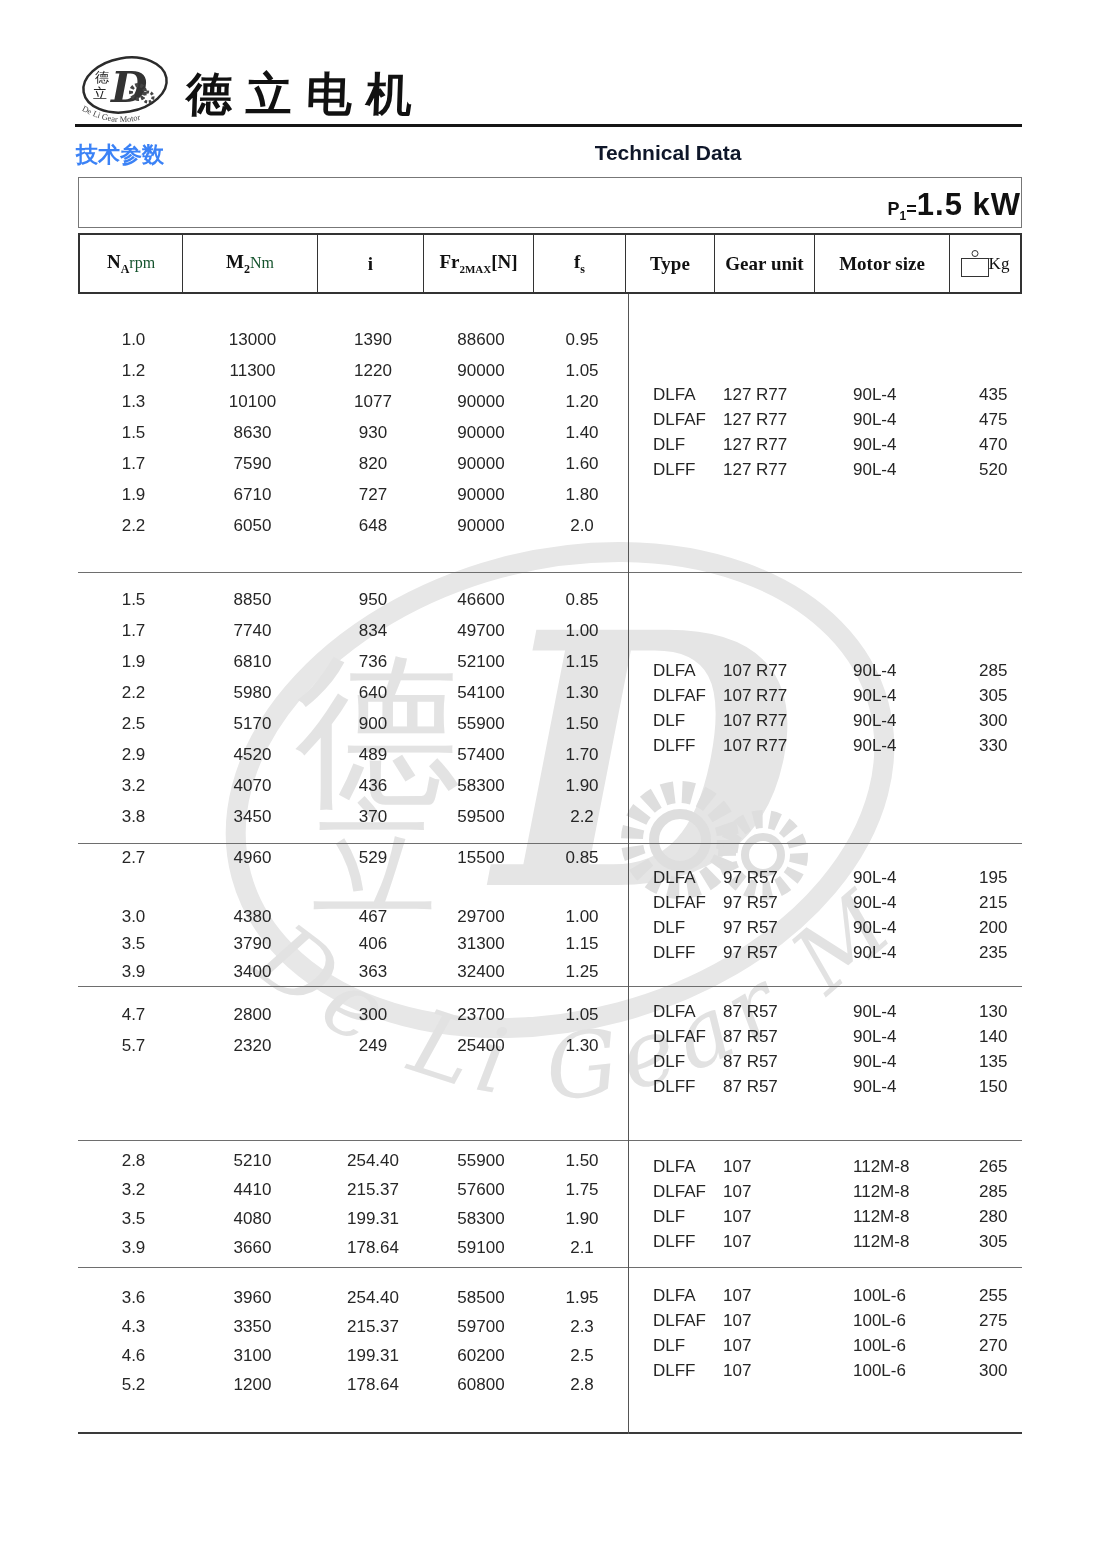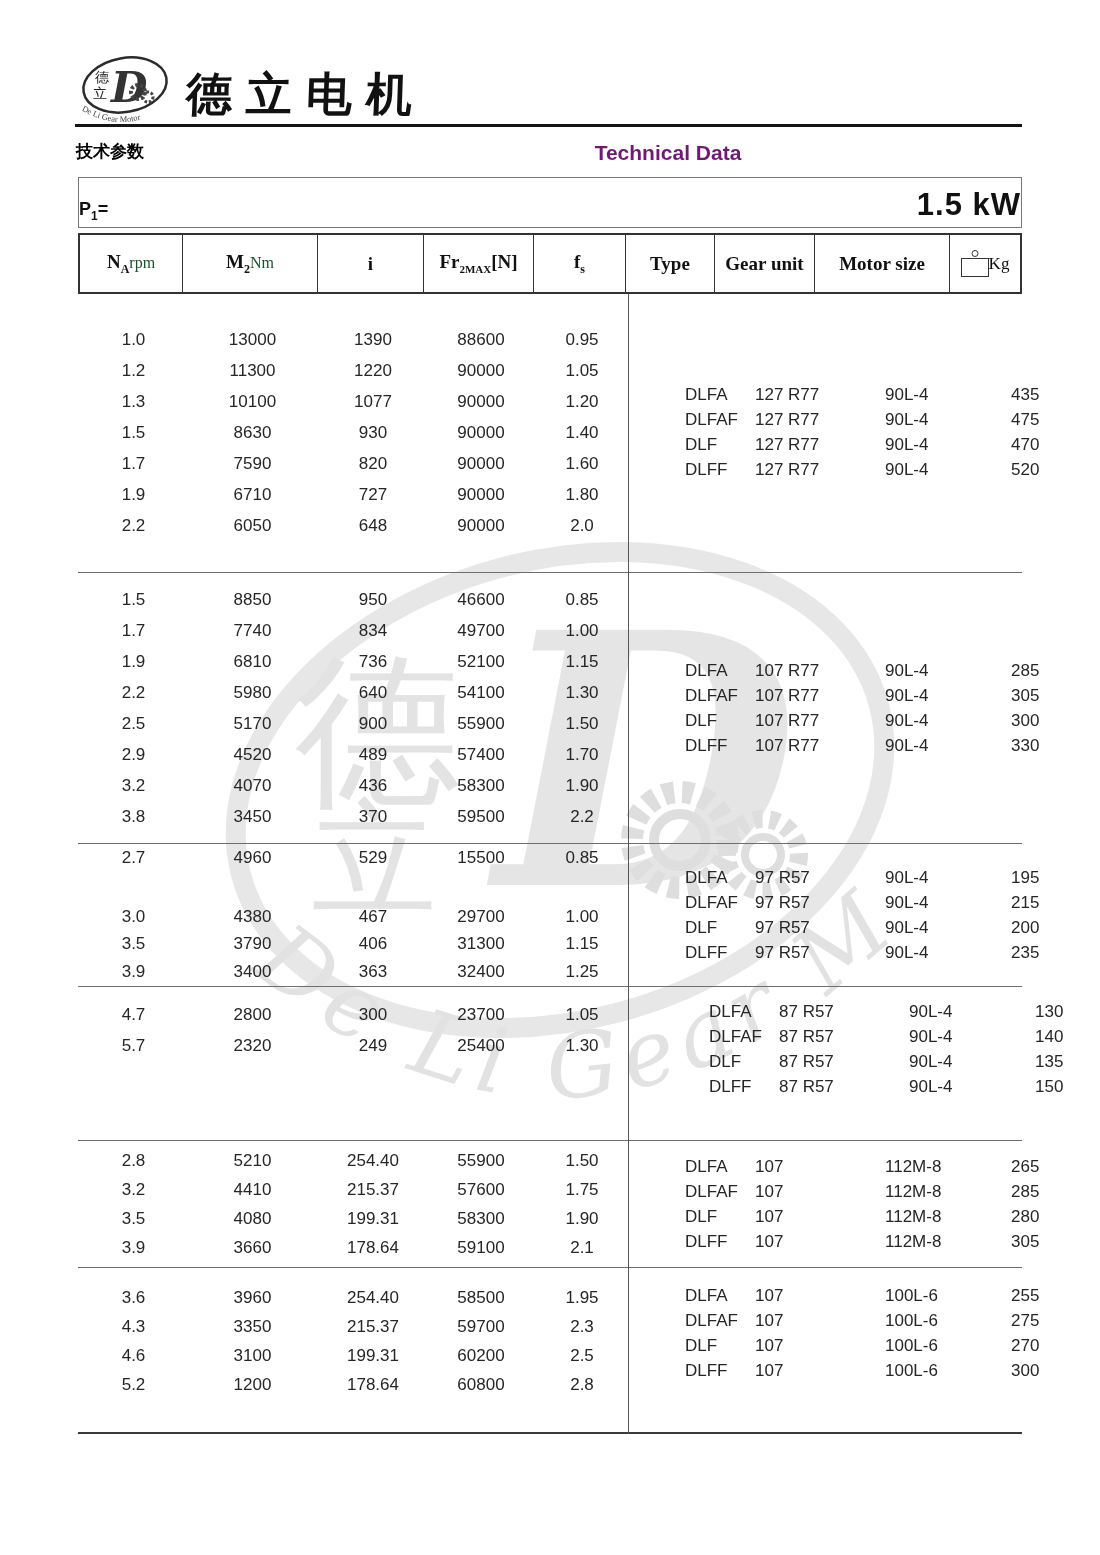--- a/index.html
+++ b/index.html
@@ -12,27 +12,27 @@
   }
   
   .logo-svg{position:absolute;left:72px;top:52px;width:106px;height:84px;}
   .brand-name{
     position:absolute;left:186px;top:64px;
     font-family:"DejaVu Serif","Liberation Serif",serif;
     font-weight:bold;font-size:46px;letter-spacing:14px;color:#111;
     transform:skewX(-2deg);
   }
   .top-rule{position:absolute;left:75px;top:124px;width:947px;height:2.5px;background:#151515;}
-  .title-cn{position:absolute;left:76px;top:140px;font-size:17px;font-weight:bold;color:#000000;text-align:right;}
-  .title-en{position:absolute;left:668px;top:141px;transform:translateX(-50%);font-size:21px;font-weight:bold;color:#701a75;}
+  .title-cn{position:absolute;left:76px;top:140px;font-size:22px;font-weight:bold;color:#3b82f6;text-align:right;}
+  .title-en{position:absolute;left:668px;top:141px;transform:translateX(-50%);font-size:21px;font-weight:bold;color:#0f172a;}
   
   .banner{
     position:absolute;left:78px;top:177px;width:944px;height:51px;
     border:1px solid #777;box-sizing:border-box;
-    display:flex;align-items:baseline;justify-content:space-between;
+    display:flex;align-items:baseline;justify-content:flex-end;
     padding-top:9px;
   }
   .banner .prefix{font-size:18px;font-weight:bold;color:#111;}
   .banner .prefix sub{font-size:12px;}
   .banner .value{font-size:31px;font-weight:bold;color:#111;letter-spacing:1px;}
   
   .thead{
     position:absolute;left:78px;top:233px;width:944px;height:61px;
     display:grid;grid-template-columns:103fr 135fr 106fr 110fr 92fr 89fr 100fr 135fr 70fr;
     border:2px solid #333;box-sizing:border-box;background:transparent;z-index:2;
@@ -56,21 +56,21 @@
   .tbody{position:absolute;left:78px;top:293px;width:944px;z-index:1;}
   .v-divider{position:absolute;left:550px;top:0;width:1px;height:1141px;background:#555;z-index:2;}
   .section{display:flex;border-bottom:1px solid #6e6e6e;box-sizing:border-box;position:relative;}
   .section.last{border-bottom:2.5px solid #3a3a3a;}
   .left-rows{width:550px;display:flex;flex-direction:column;justify-content:center;padding-left:4px;box-sizing:border-box;}
   .left-rows.top{justify-content:flex-start;}
   .data-row{display:grid;grid-template-columns:103px 135px 106px 110px 92px;align-items:center;}
   .cell{text-align:center;font-size:17px;color:#262626;}
   .type-rows{flex:1;display:flex;flex-direction:column;justify-content:center;padding-left:25px;box-sizing:border-box;}
   .type-rows.top{justify-content:flex-start;}
-  .type-row{display:grid;grid-template-columns:70px 130px 126px 1fr;height:25px;align-items:center;padding-right:18px;margin-left:32px;}
+  .type-row{display:grid;grid-template-columns:70px 130px 126px 1fr;height:25px;align-items:center;padding-right:18px;}
   .tcell{font-size:17px;color:#262626;white-space:nowrap;}
   .tcell.t3{text-align:right;}
   
   .watermark{position:absolute;left:200px;top:540px;width:750px;height:660px;z-index:0;pointer-events:none;}
   
   .page-number{position:absolute;left:0;top:1444px;width:1100px;text-align:center;font-size:20px;color:#222;}
 </style>
 </head>
 <body>
 
@@ -370,21 +370,21 @@
             <span class="tcell t3">200</span>
           </div>
           <div class="type-row">
             <span class="tcell t0">DLFF</span>
             <span class="tcell t1">97 R57</span>
             <span class="tcell t2">90L-4</span>
             <span class="tcell t3">235</span>
           </div>
         </div>
       </div>
-      <div class="section" style="height: 154px; gap: 24px;">
+      <div class="section" style="height: 154px;">
         <div class="left-rows top" style="padding-top: 12px;">
           <div class="data-row" style="height: 31px;">
             <span class="cell">4.7</span>
             <span class="cell">2800</span>
             <span class="cell">300</span>
             <span class="cell">23700</span>
             <span class="cell">1.05</span>
           </div>
           <div class="data-row" style="height: 31px;">
             <span class="cell">5.7</span>

